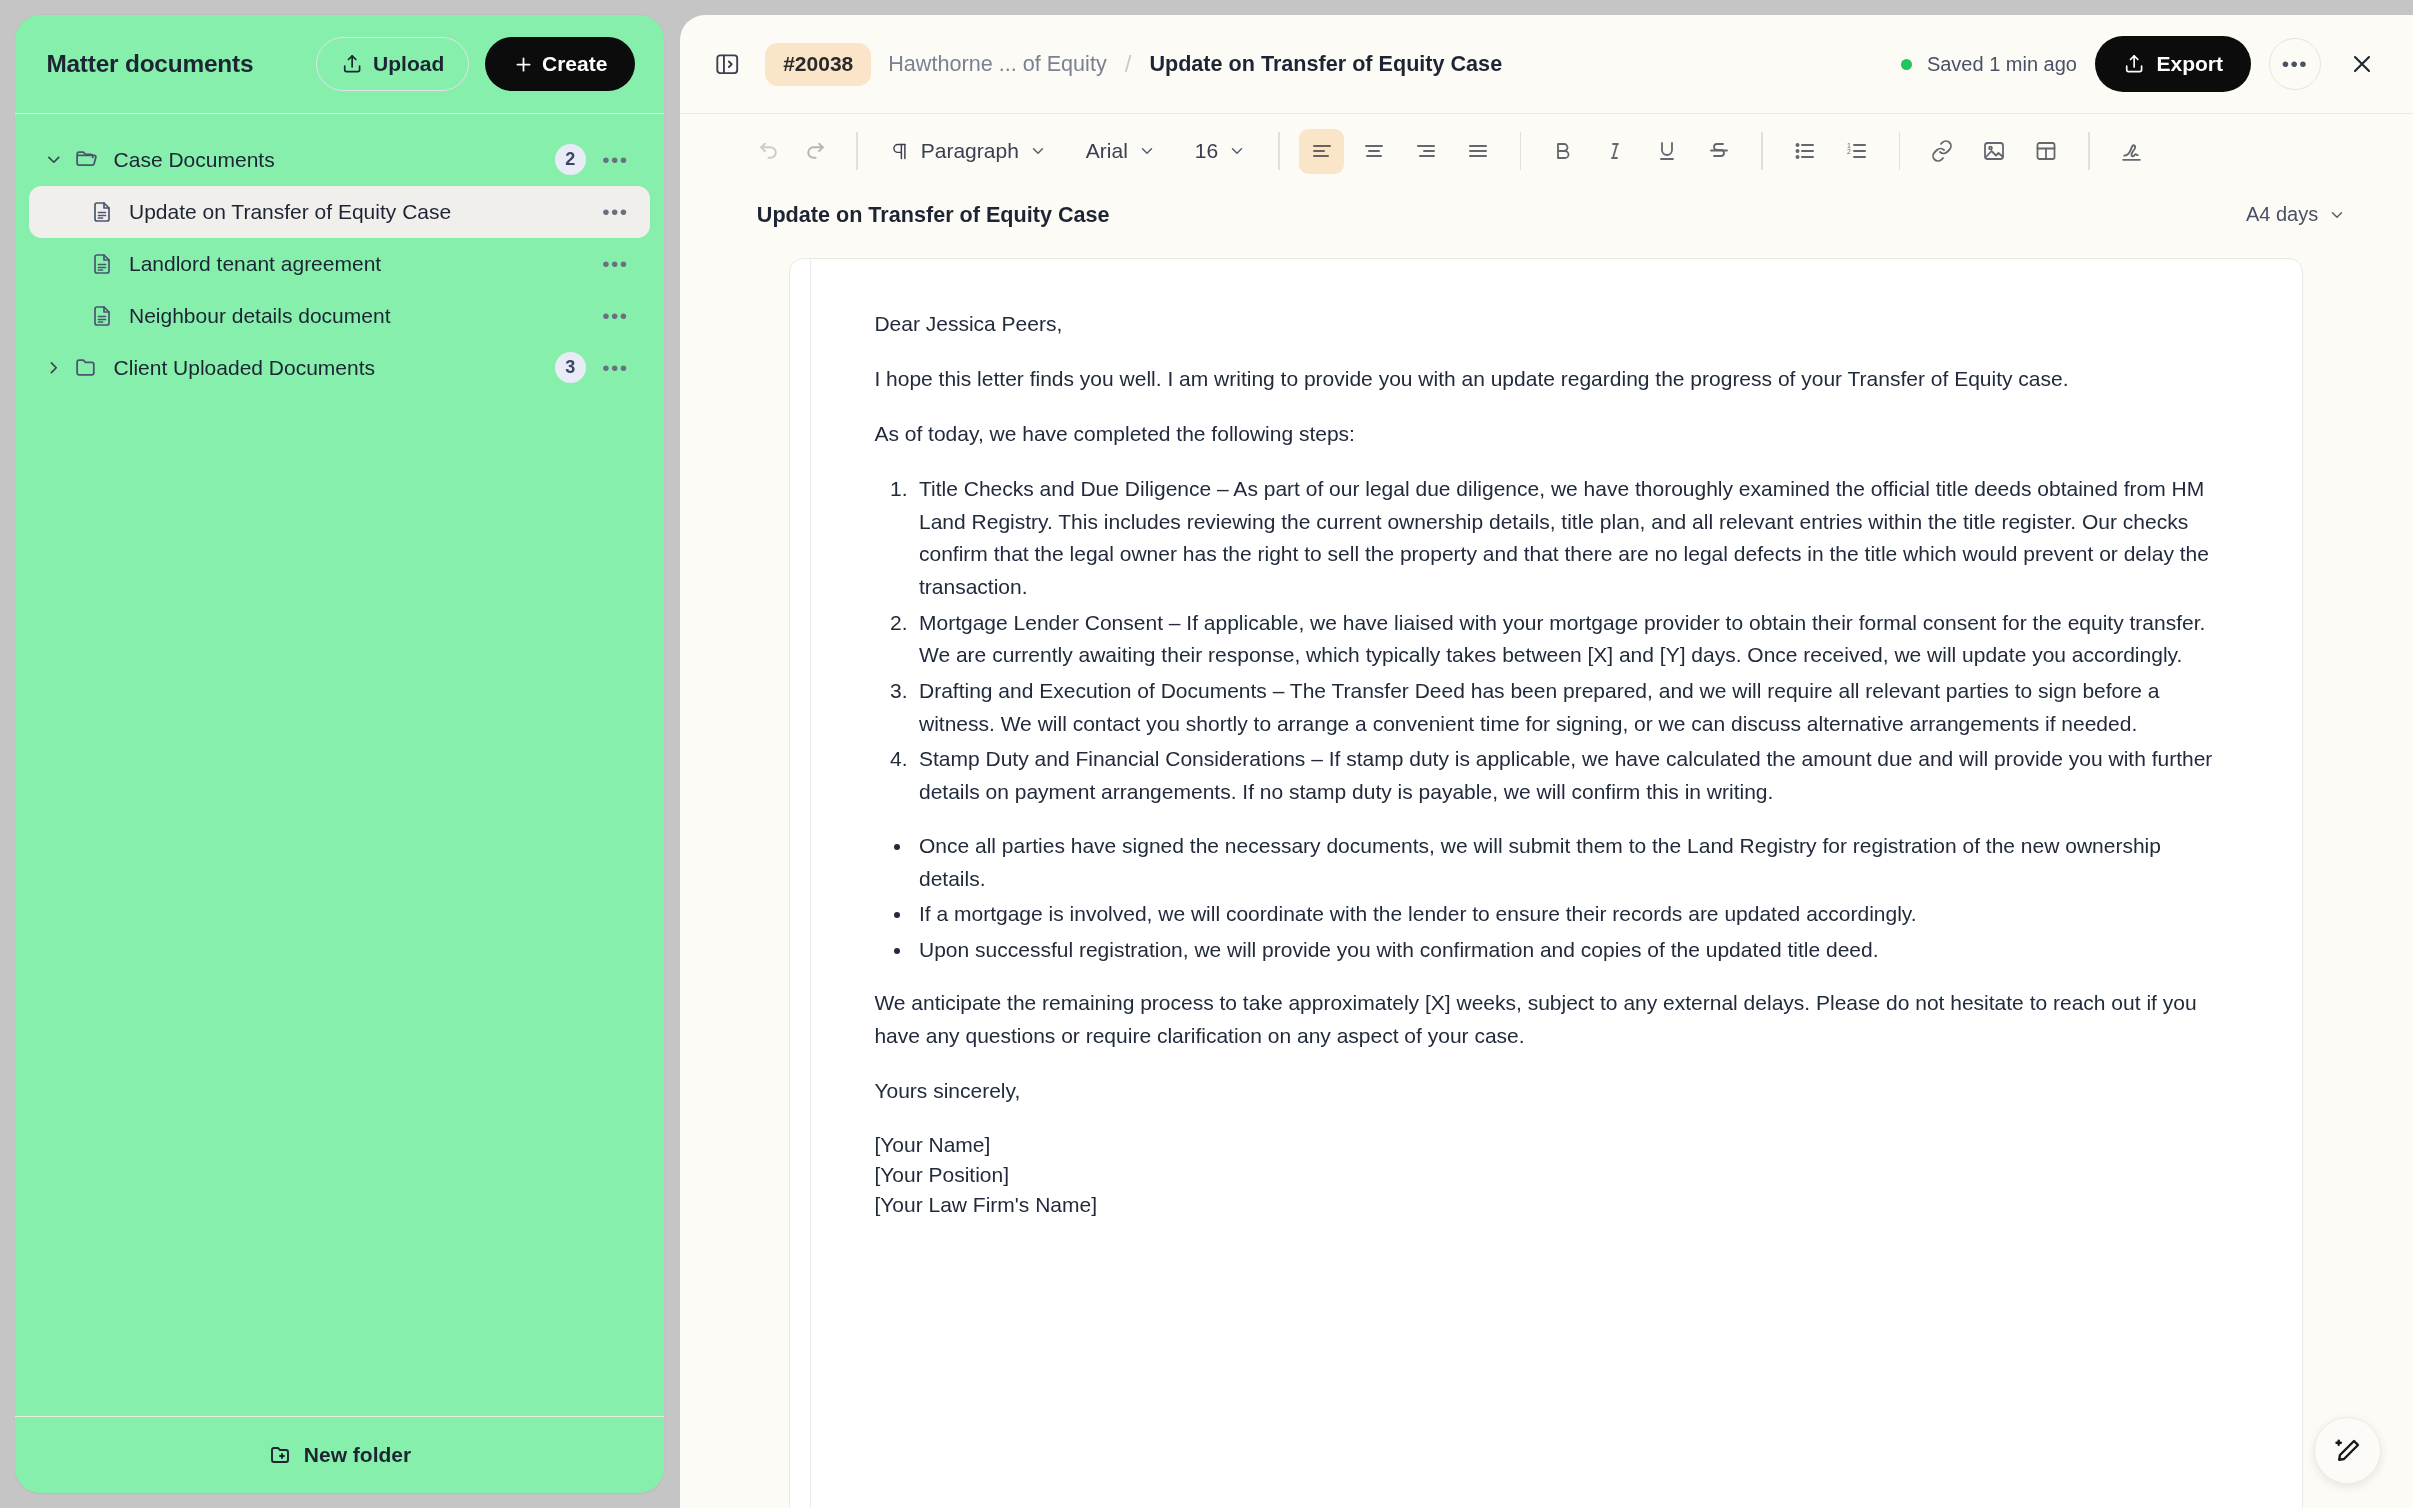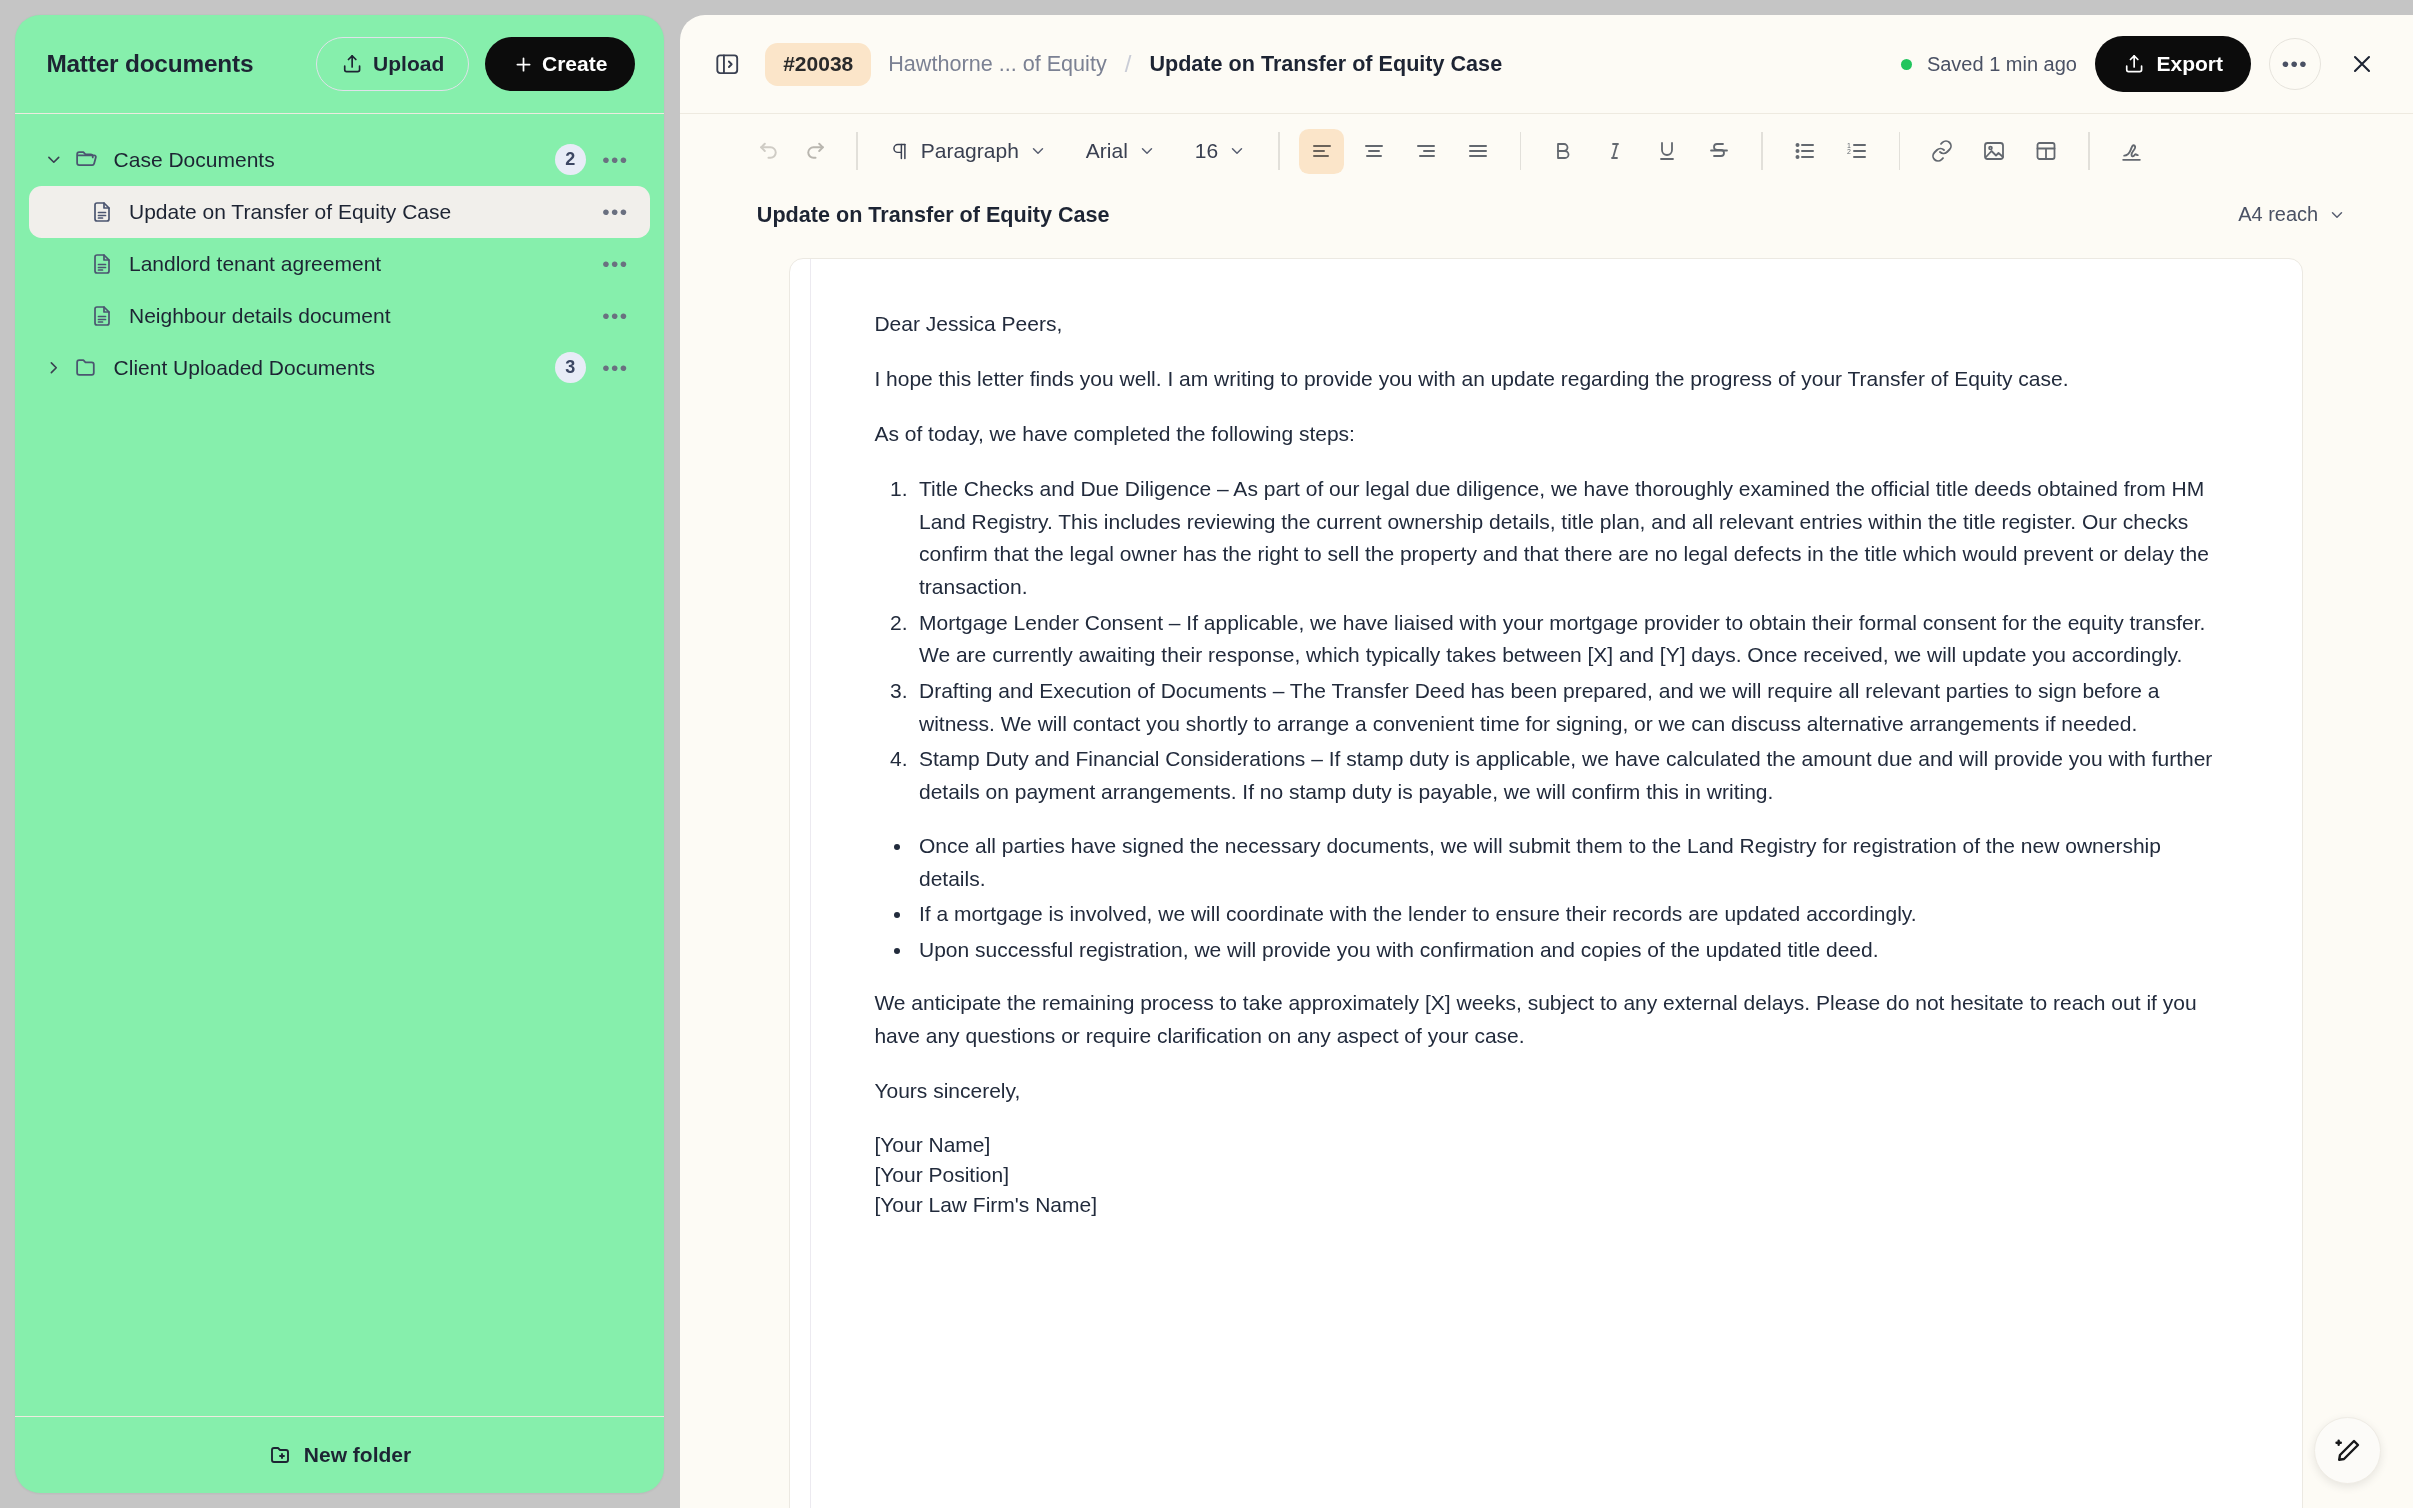--- a/index.html
+++ b/index.html
@@ -694,21 +694,21 @@
             <path d="M5 16c3.5 0 5-2.5 6-5s1.5-5 3-5 2 1.8 1 3.5-3 3.5-3 5.5 1.5 2 2.5 1 1-1.5 1.5-1.5 1 1 2 1"></path>
             <path d="M4 20h16"></path>
           </svg>
         </span>
       </button>
     </div>
 
     <div class="doc-titlebar">
       <div class="doc-title">Update on Transfer of Equity Case</div>
       <div class="page-select">
-        <span>A4 reach</span>
+        <span>A4 days</span>
         <span>
           <svg width="18" height="18" viewBox="0 0 24 24" fill="none" stroke="#5a6072" stroke-width="2" stroke-linecap="round" stroke-linejoin="round">
               <path d="M6 9l6 6 6-6"></path>
             </svg>
         </span>
       </div>
     </div>
 
     <div class="page-scroll">
       <div class="page">

